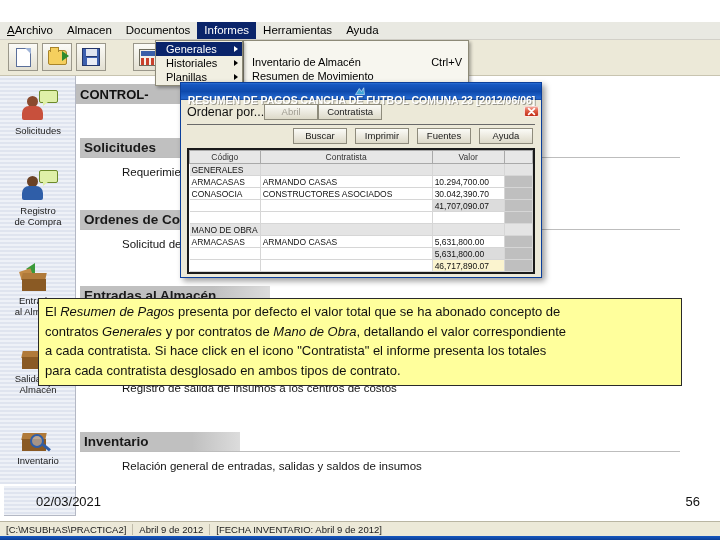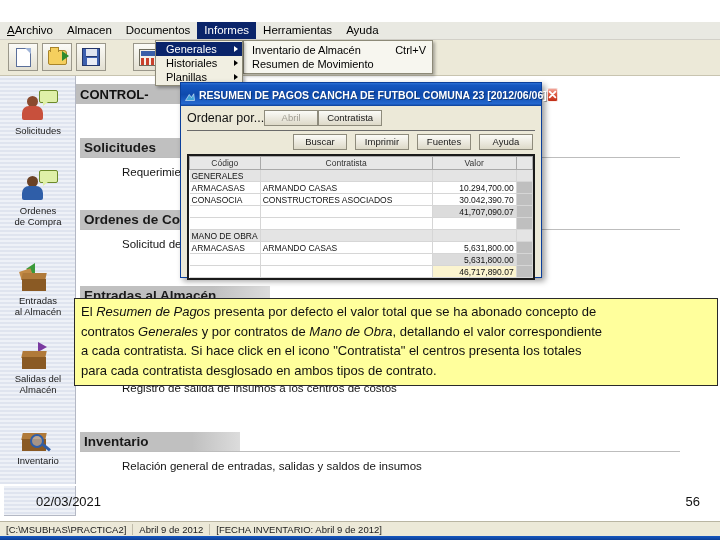--- a/index.html
+++ b/index.html
@@ -146,26 +146,26 @@
     white-space: nowrap;
   }
   .dd-row.sel { background: #0a246a; color: #fff; }
   .arrowr {
     width:0; height:0;
     border-left: 4px solid currentColor;
     border-top: 3px solid transparent; border-bottom: 3px solid transparent;
   }
   .submenu {
     position: absolute; left: 243px; top: 40px;
-    width: 190px;
+    width: 226px;
     background: #f7f6ef;
     border: 1px solid #8d8a78;
     box-shadow: 2px 2px 3px rgba(0,0,0,0.3);
     font-size: 11px; color: #000;
-    padding: 2px 0;
+    padding: 14px 0;
     z-index: 39;
   }
   .sm-row {
     height: 14px; line-height: 14px; padding: 0 6px 0 8px;
     display: flex; justify-content: space-between; white-space: nowrap;
   }
   .sm-accel { color: #000; padding-left: 14px; }
 
   
   .sidebar {
@@ -239,23 +239,23 @@
   
   .dialog {
     position: absolute; left: 180px; top: 82px;
     width: 362px; height: 196px;
     background: #ece9d8;
     border: 1px solid #0b3f9b;
     box-shadow: 3px 3px 6px rgba(0,0,0,0.4);
     z-index: 50;
   }
   .dlg-tb {
-    height: 23px;
+    height: 17px;
     background: linear-gradient(180deg,#2b6fd4 0%,#1657c0 10%,#0e4aad 50%,#2468cf 90%,#0d3f96 100%);
-    display: flex; align-items: center; padding: 0 2px 0 3px;
+    display: flex; align-items: center; padding: 0 2px 0 3px; flex-direction: column;
   }
   .dlg-ico { width: 12px; height: 11px; margin-right: 3px; flex: none; position: relative; }
   .dlg-title {
     color: #fff; font-size: 10.5px; font-weight: bold;
     white-space: nowrap; text-shadow: 1px 1px 0 rgba(0,0,0,0.35);
   }
   .dlg-x {
     margin-left: auto; width: 15px; height: 14px; border-radius: 2px;
     border: 1px solid rgba(255,255,255,0.8);
     background: linear-gradient(180deg,#f3a69a 0%,#e06048 40%,#c02d15 100%);
@@ -289,37 +289,36 @@
   table.grid th {
     background: #e7e7e7; border: 1px solid #a9a9a9;
     font-weight: normal; height: 13px; color:#333;
   }
   table.grid td {
     border-right: 1px solid #d6d6d6; border-bottom: 1px solid #d6d6d6;
     height: 12px; padding: 0 2px; white-space: nowrap;
   }
   td.c-code { width: 58px; }
   td.c-name { width: 172px; }
-  td.c-val  { width: 84px; text-align: right; }
+  td.c-val  { width: 72px; }
   tr.grp td { background: #e4e4e4; font-weight: normal; }
   tr.sub td.c-val { background: #dcdcdc; }
   tr.tot td.c-val { background: #fbf4cf; }
   .grid-pad { background:#bfbfbf; }
 
   
   .tooltip {
     position: absolute; left: 38px; top: 298px;
     width: 644px; height: 88px;
     background: #ffff9c;
     border: 1px solid #2a2a2a;
     z-index: 60;
     padding: 3px 6px 0 6px;
     font-size: 13px; color: #111;
     line-height: 19.5px;
-    margin-left: 36px;
   }
   .tooltip i { font-style: italic; }
 
   
   .footer-date {
     position: absolute; left: 36px; top: 494px;
     font-size: 13px; color: #111;
   }
   .footer-page {
     position: absolute; right: 20px; top: 494px;
@@ -408,21 +407,21 @@
       </div>
       <div>Solicitudes</div>
     </div>
 
     <div class="side-item" style="top:94px;">
       <div class="side-ico">
         <span class="bubble"></span>
         <span class="pi-head blue"></span>
           <span class="pi-body blue"></span>
       </div>
-      <div>Ordenes</div>
+      <div>Registro</div>
       <div>de Compra</div>
     </div>
 
     <div class="side-item" style="top:184px;">
       <div class="side-ico">
         <span class="arrow-in"></span>
         <span class="bx-open"></span>
           <span class="bx-lid"></span>
           <span class="bx-body"></span>
       </div>
@@ -584,21 +583,21 @@
             </tr>
           </tbody>
         </table>
       </div>
     </div>
   </div>
 
   <div class="tooltip">
     <div><span>El </span><i>Resumen de Pagos</i><span> presenta por defecto el valor total que se ha abonado concepto de</span></div>
     <div><span>contratos </span><i>Generales</i><span> y por contratos de </span><i>Mano de Obra</i><span>, detallando el valor correspondiente</span></div>
-    <div>a cada contratista.  Si hace click en el icono "Contratista" el centros presenta los totales</div>
+    <div>a cada contratista.  Si hace click en el icono "Contratista" el informe presenta los totales</div>
     <div>para cada contratista desglosado en ambos tipos de contrato.</div>
   </div>
 
   <div class="corner-box"></div>
   <div class="footer-date">02/03/2021</div>
   <div class="footer-page">56</div>
 
   <div class="statusbar">
     <span class="sb-cell">[C:\MSUBHAS\PRACTICA2]</span>
     <span class="sb-sep"></span>

